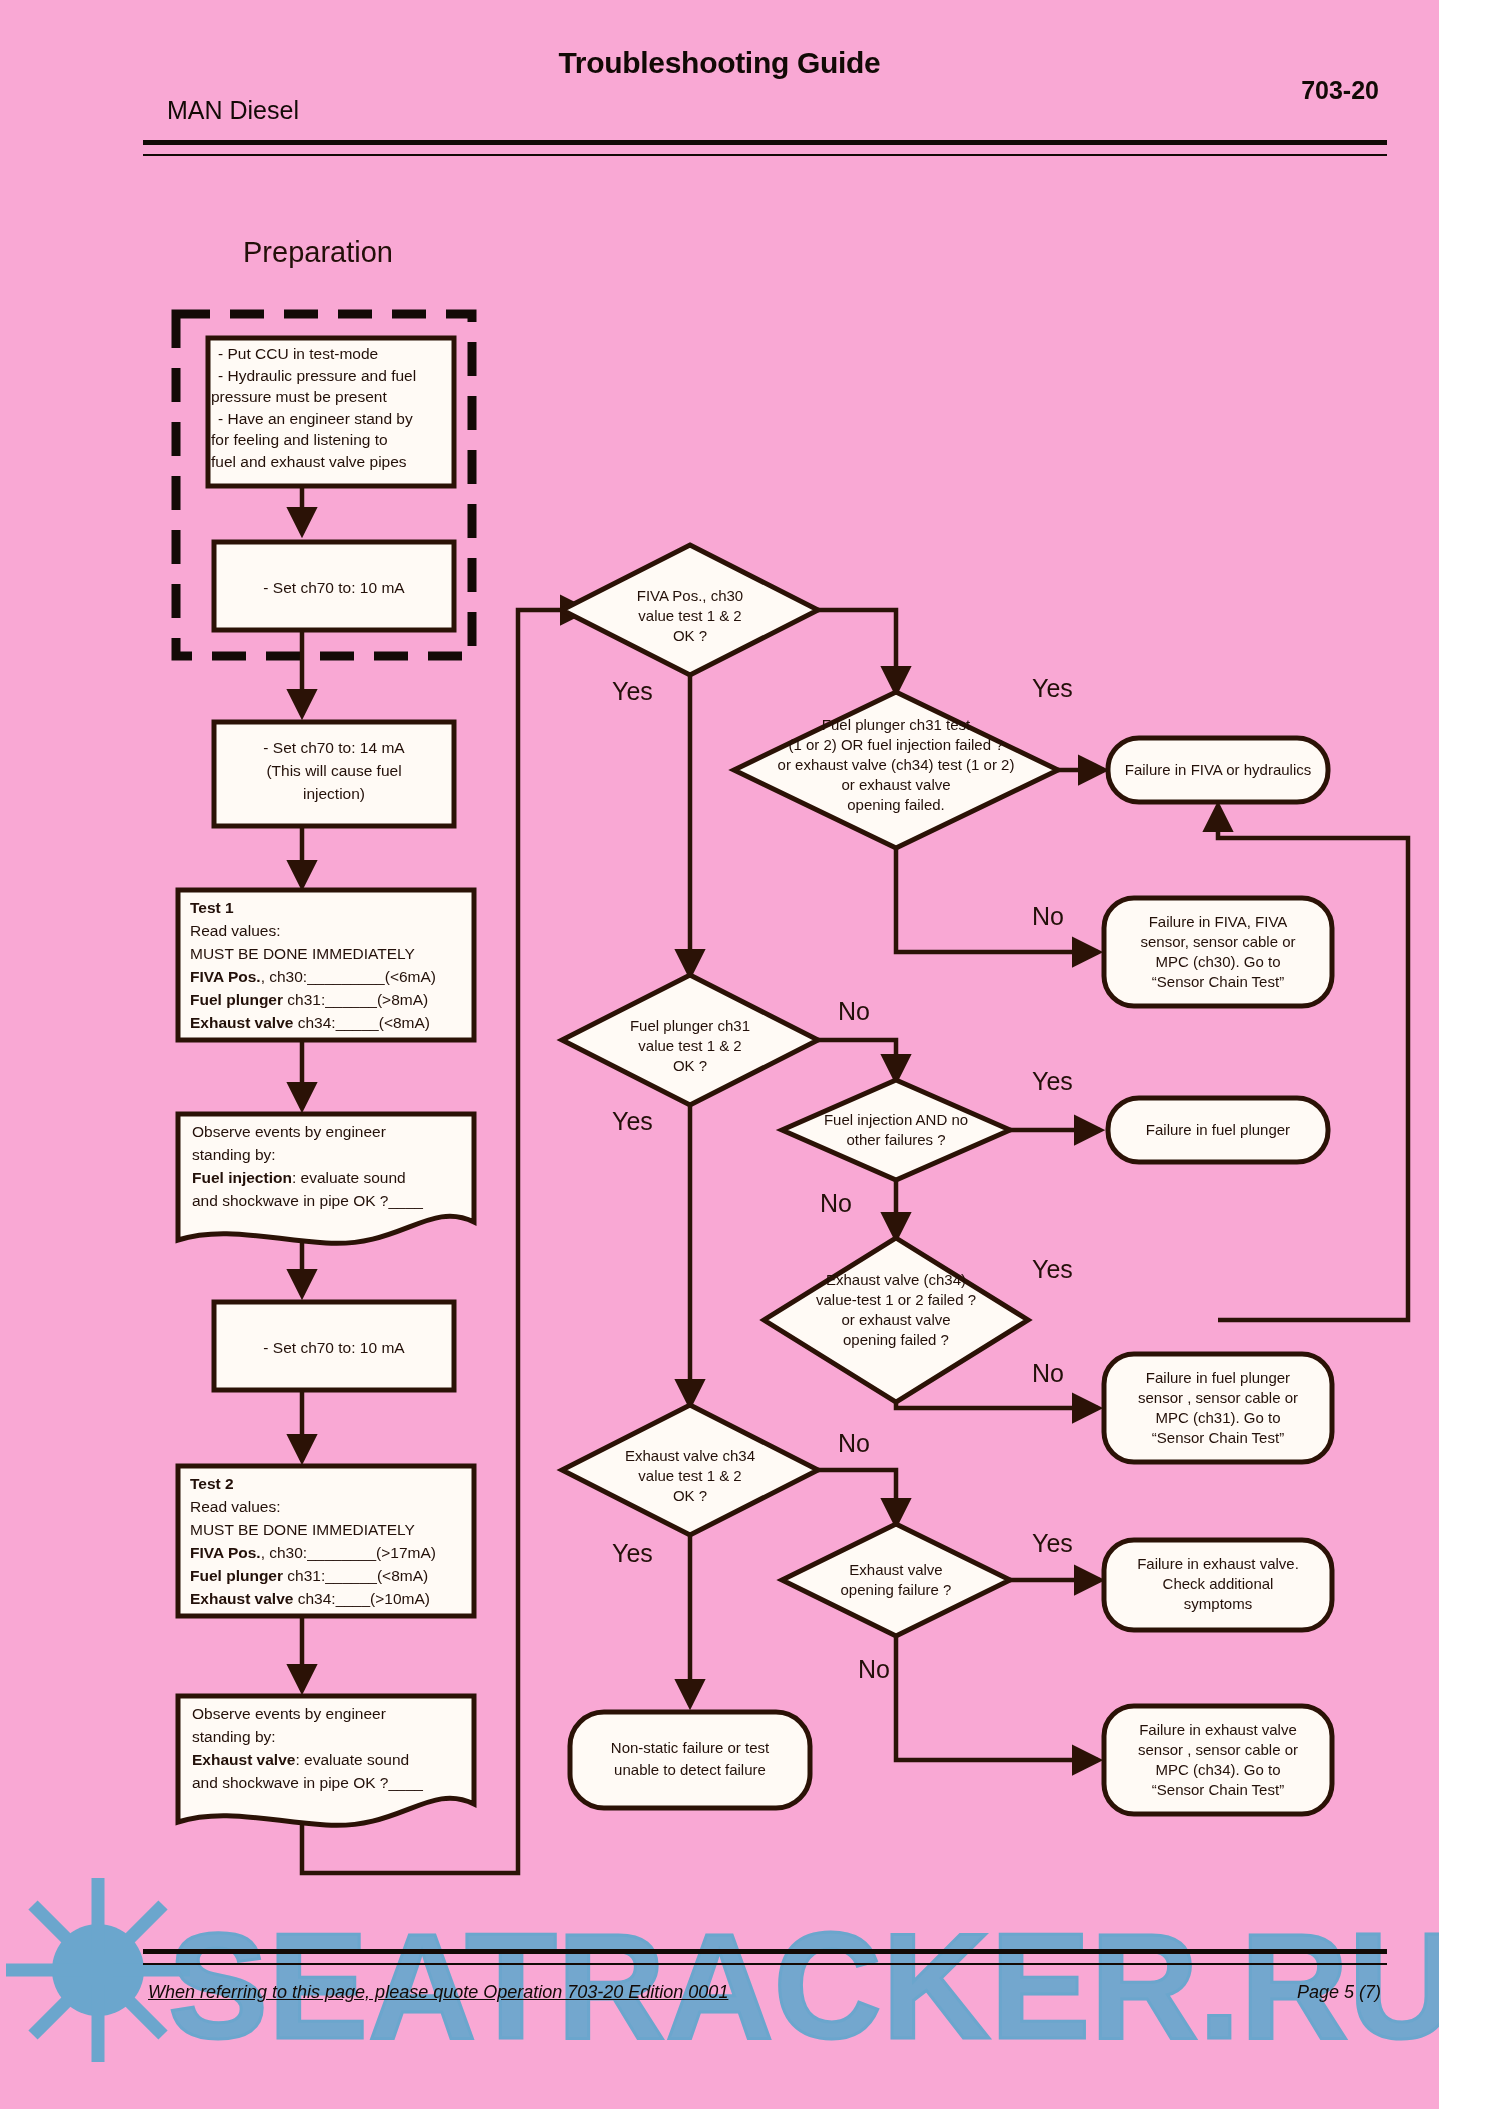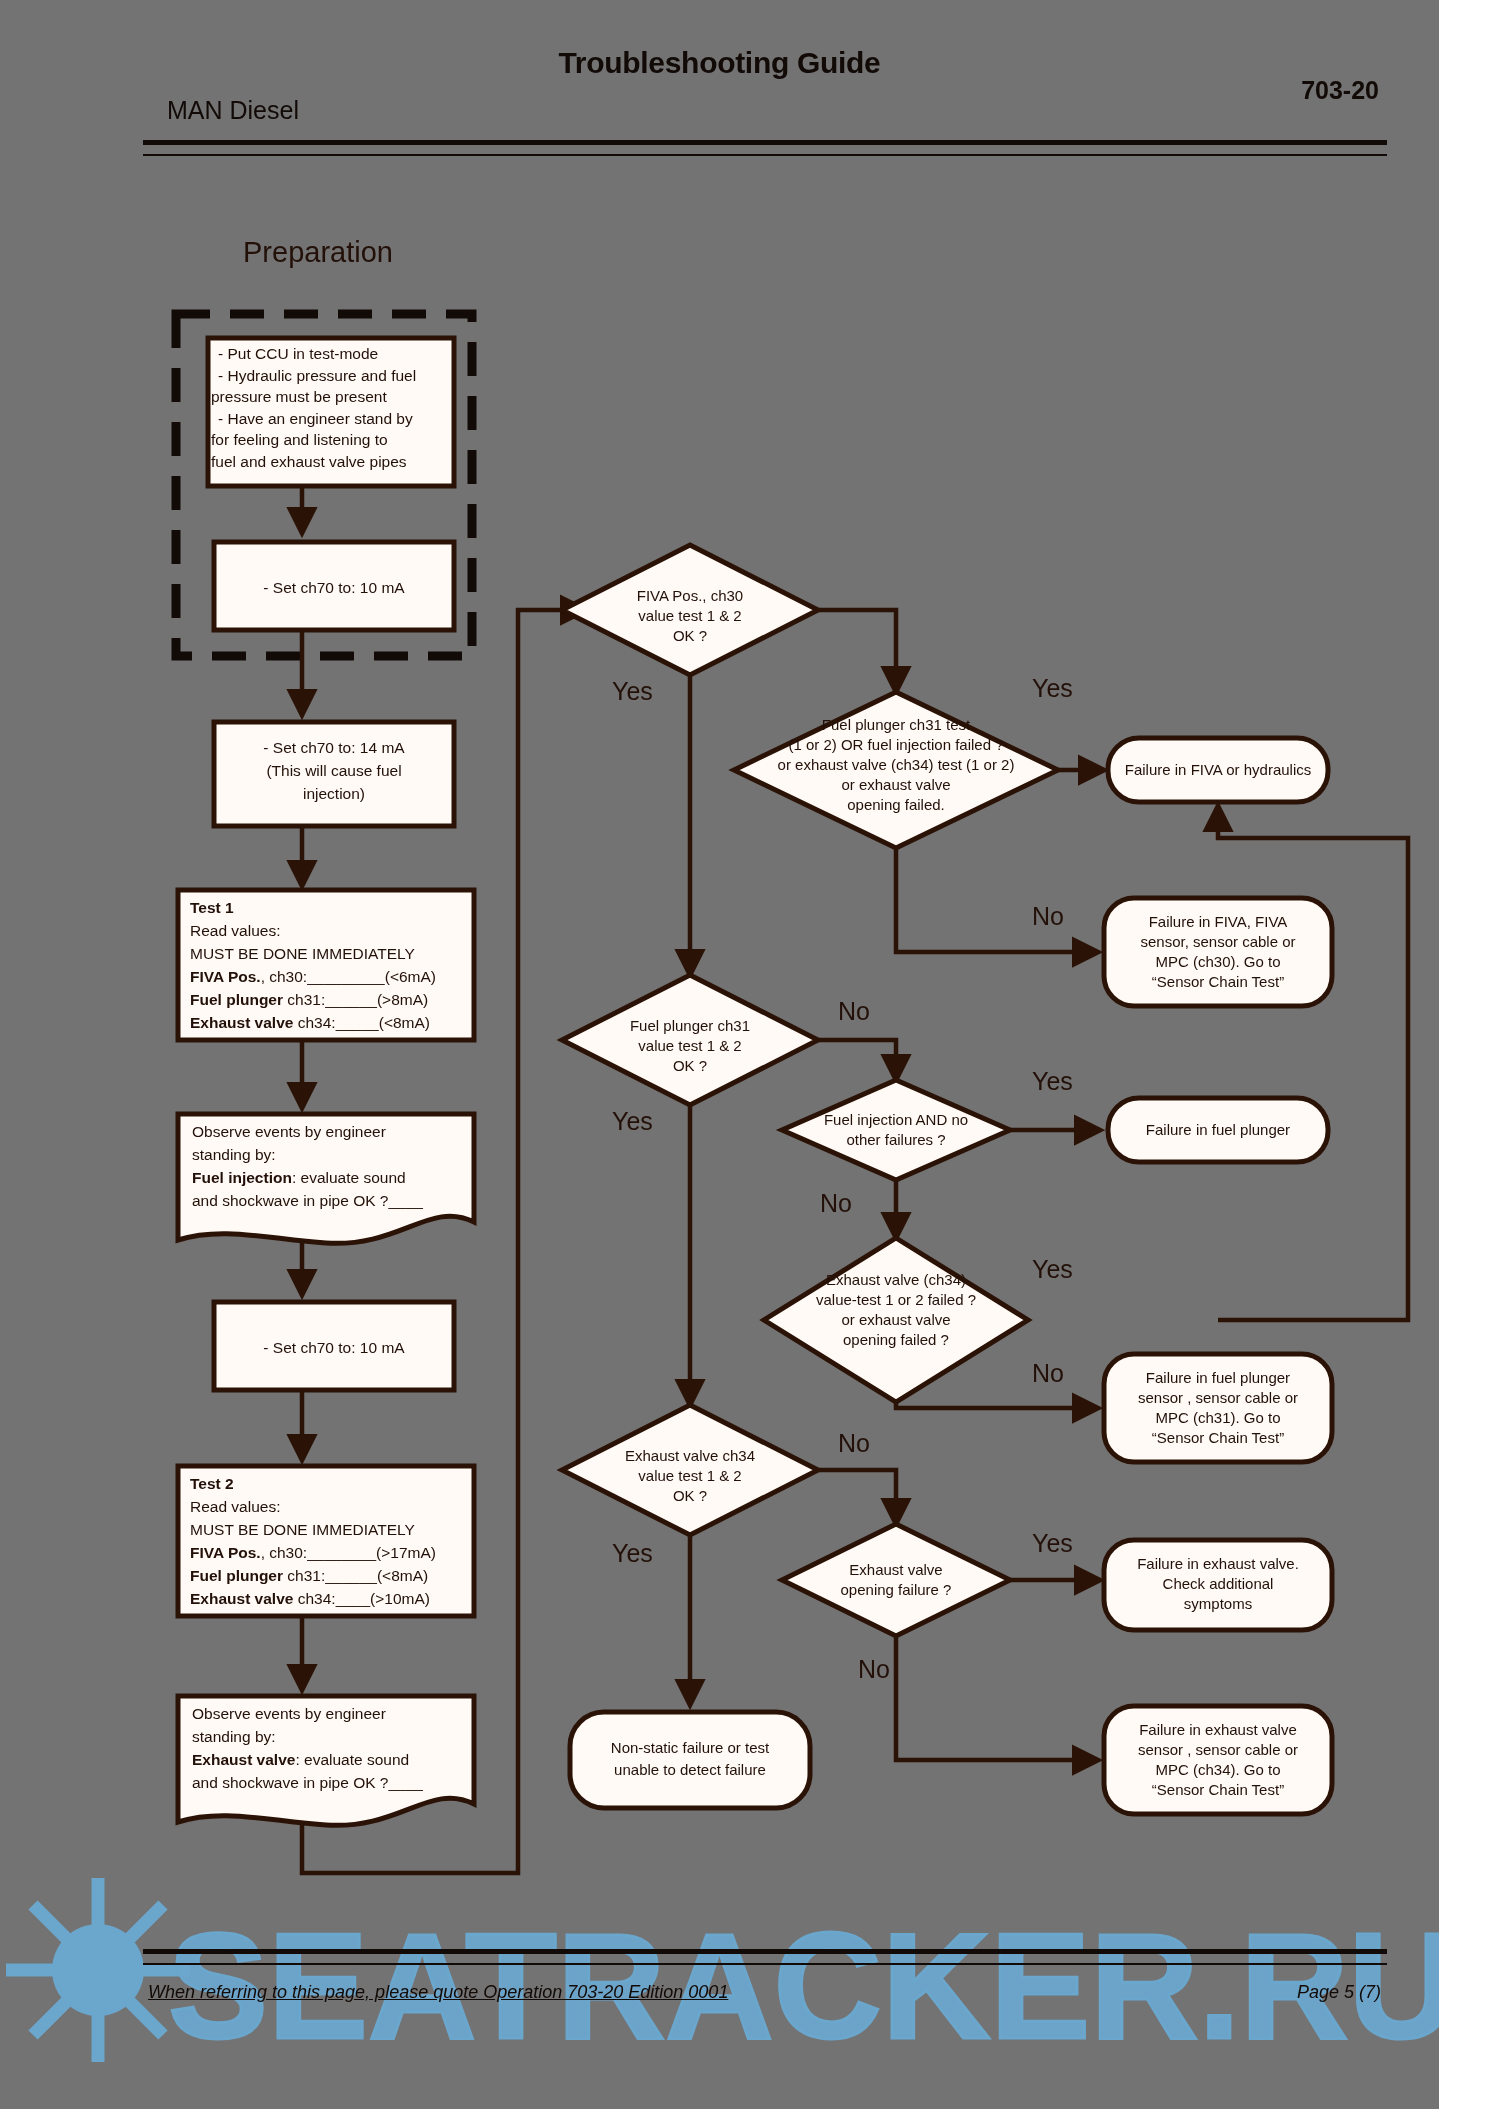--- a/index.html
+++ b/index.html
@@ -1,17 +1,17 @@
 <!DOCTYPE html>
 <html><head>
 <meta charset="utf-8">
 <style>
   html,body{margin:0;padding:0;background:#ffffff;}
   body{font-family:"Liberation Sans",sans-serif;color:#231009;}
-  #page{position:relative;width:1439px;height:2109px;background:#737373;overflow:hidden;}
+  #page{position:relative;width:1439px;height:2109px;background:#f9a8d4;overflow:hidden;}
 
   
   .hdr-title{position:absolute;left:0;right:0;top:46px;text-align:center;
     font-size:30px;font-weight:bold;color:#120a06;letter-spacing:-0.3px;}
   .hdr-brand{position:absolute;left:143px;top:96px;font-size:25px;color:#120a06;margin-left:24px;}
   .hdr-page{position:absolute;right:60px;top:76px;font-size:25px;font-weight:bold;color:#120a06;}
   .hdr-rule{position:absolute;left:143px;right:52px;top:140px;height:9px;
     border-top:5px solid #120a06;border-bottom:2px solid #120a06;}
 
   

